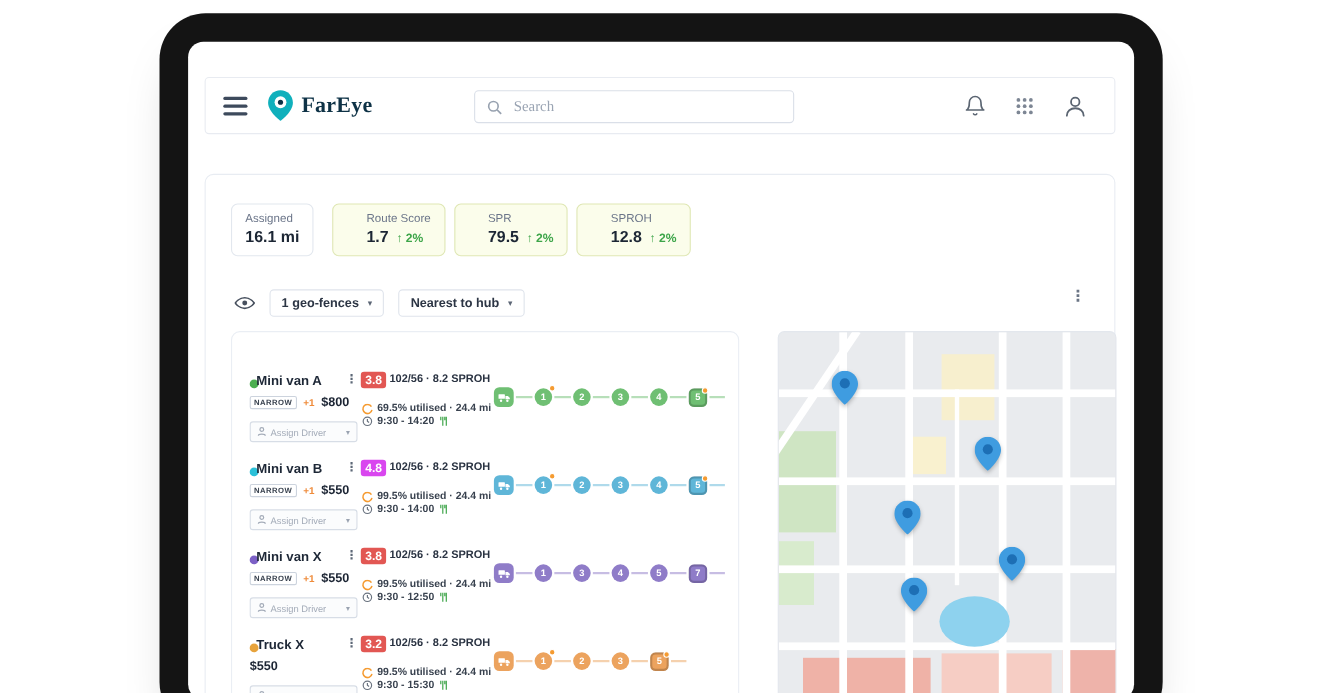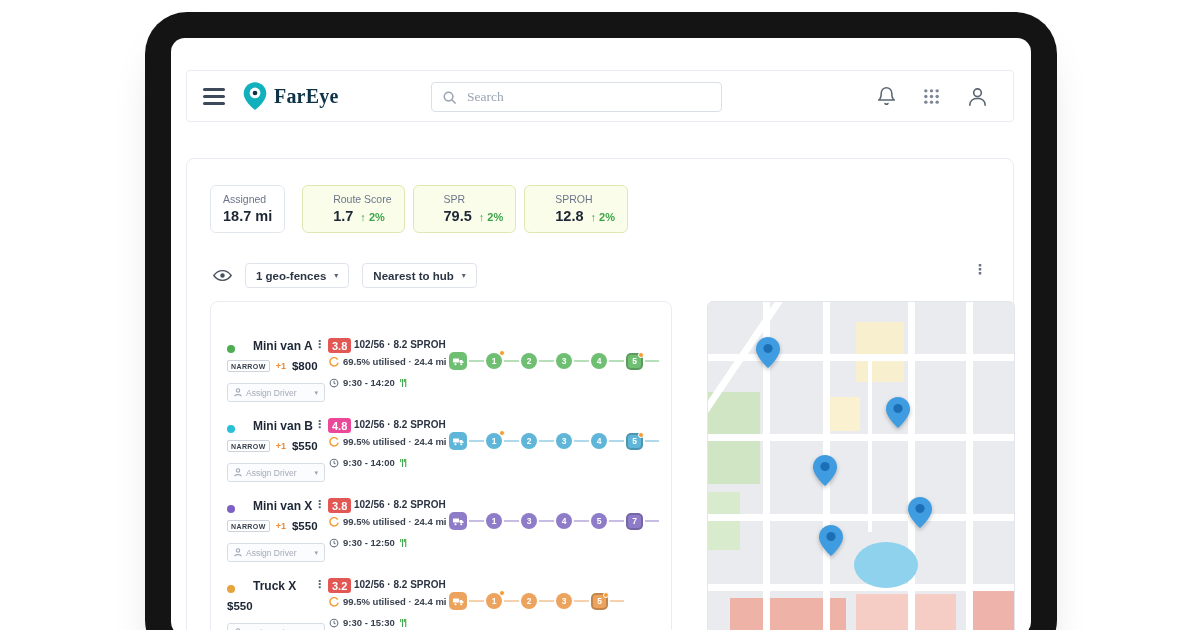--- a/index.html
+++ b/index.html
@@ -64,36 +64,36 @@
   .chip-chev { font-size:8px; color:#5c6675; }
   .top-kebab { position:absolute; right:26px; top:102px; font-size:14px; font-weight:bold; color:#6b7585; cursor:pointer; }
 
   
   .list-panel {
     position:absolute; left:23px; top:142px; width:462px; height:470px;
     border:1px solid #eaeef4; border-radius:8px; background:#fff; padding-top:34px;
   }
   .vrow { position:relative; height:80px; }
   .vdot { position:absolute; left:16px; top:9px; width:8px; height:8px; border-radius:50%; background:#999; }
-  .vname { position:absolute; left:42px; top:3px; margin:0; font-size:12px; font-weight:bold; color:#1d2736; }
+  .vname { position:absolute; left:22px; top:3px; margin:0; font-size:12px; font-weight:bold; color:#1d2736; }
   .vkebab { position:absolute; left:103px; top:2px; font-size:11px; font-weight:bold; color:#5d6877; cursor:pointer; }
   .vtags { position:absolute; left:16px; top:24px; display:flex; align-items:center; gap:6px; }
   .vtag { border:1px solid #ccd3dd; border-radius:2px; padding:1.5px 3px; font-size:7px; letter-spacing:.4px; font-weight:bold; color:#38414e; }
   .vplus { color:#ef8b3a; font-size:9px; font-weight:bold; cursor:pointer; }
   .vprice { color:#1b2433; font-size:11.5px; font-weight:bold; }
   .assign {
     position:absolute; left:16px; top:47px; width:98px; height:19px;
     border:1px solid #d7dde6; border-radius:3px; background:#fbfcfd; cursor:pointer;
     display:flex; align-items:center; gap:4px; padding:0 6px;
     font-family:inherit; font-size:8.5px; color:#a3abb8;
   }
   .assign .chev { margin-left:auto; font-size:7px; color:#9aa3b1; }
   .rbadge { position:absolute; left:117px; top:2px; color:#fff; font-size:11px; font-weight:bold; border-radius:3px; padding:1.5px 4px; background:#e25753; }
   .vstats { position:absolute; left:143px; top:3px; font-size:10px; font-weight:bold; color:#2a3342; }
-  .vutil { position:absolute; left:118px; top:20px; display:flex; align-items:center; gap:4px; font-size:9.5px; font-weight:bold; color:#39424f; }
+  .vutil { position:absolute; left:118px; top:30px; display:flex; align-items:center; gap:4px; font-size:9.5px; font-weight:bold; color:#39424f; }
   .vtime { position:absolute; left:118px; top:41px; display:flex; align-items:center; gap:4px; font-size:9.5px; font-weight:bold; color:#39424f; }
   
   .tl { position:absolute; left:238px; top:16px; height:18px; display:flex; align-items:center; gap:19px; }
   .tl::before {
     content:""; position:absolute; left:6px; right:-16px; top:50%; margin-top:-1px;
     height:2px; background:var(--rc,#999); opacity:.5;
   }
   .tl-node {
     position:relative; z-index:1; width:16px; height:16px; border-radius:50%;
     background:var(--rc,#999); color:#fff; font-size:8.5px; font-weight:bold;
@@ -170,21 +170,21 @@
         </span>
       </div>
     </header>
 
     <section class="main-panel">
 
       <div class="stats-row">
         <div class="stat-card">
           <div class="stat-label">Assigned</div>
           <div class="stat-vrow">
-              <span class="stat-value">18.7 mi</span>
+              <span class="stat-value">16.1 mi</span>
             </div>
         </div>
         <div class="stat-card hl hl-first">
           <div class="stat-label">Route Score</div>
           <div class="stat-vrow">
             <span class="stat-value">1.7</span>
             <span class="stat-delta">↑ 2%</span>
           </div>
         </div>
         <div class="stat-card hl">
@@ -297,21 +297,21 @@
             <span class="vprice">$550</span>
           </div>
           <button class="assign">
             <svg width="8" height="9" viewBox="0 0 8 9" fill="none" stroke="#a3abb8" stroke-width="1.1">
                 <circle cx="4" cy="2.4" r="1.7"></circle>
                 <path d="M.8 8.2c0-2.1 6.4-2.1 6.4 0"></path>
               </svg>
             <span>Assign Driver</span>
             <span class="chev">▾</span>
           </button>
-          <span class="rbadge" style="background: #ec4899;">4.8</span>
+          <span class="rbadge" style="background: #d946ef;">4.8</span>
           <span class="vstats">102/56 · 8.2 SPROH</span>
           <div class="vutil">
             <svg width="10" height="10" viewBox="0 0 12 12" fill="none" stroke="#f59b31" stroke-width="1.7">
                 <path d="M10.4 3.2A5 5 0 1 0 11 6.8"></path>
               </svg>
             <span>99.5% utilised · 24.4 mi</span>
           </div>
           <div class="vtime">
             <svg width="10" height="10" viewBox="0 0 12 12" fill="none" stroke="#6b7480" stroke-width="1.3">
                 <circle cx="6" cy="6" r="4.6"></circle>

